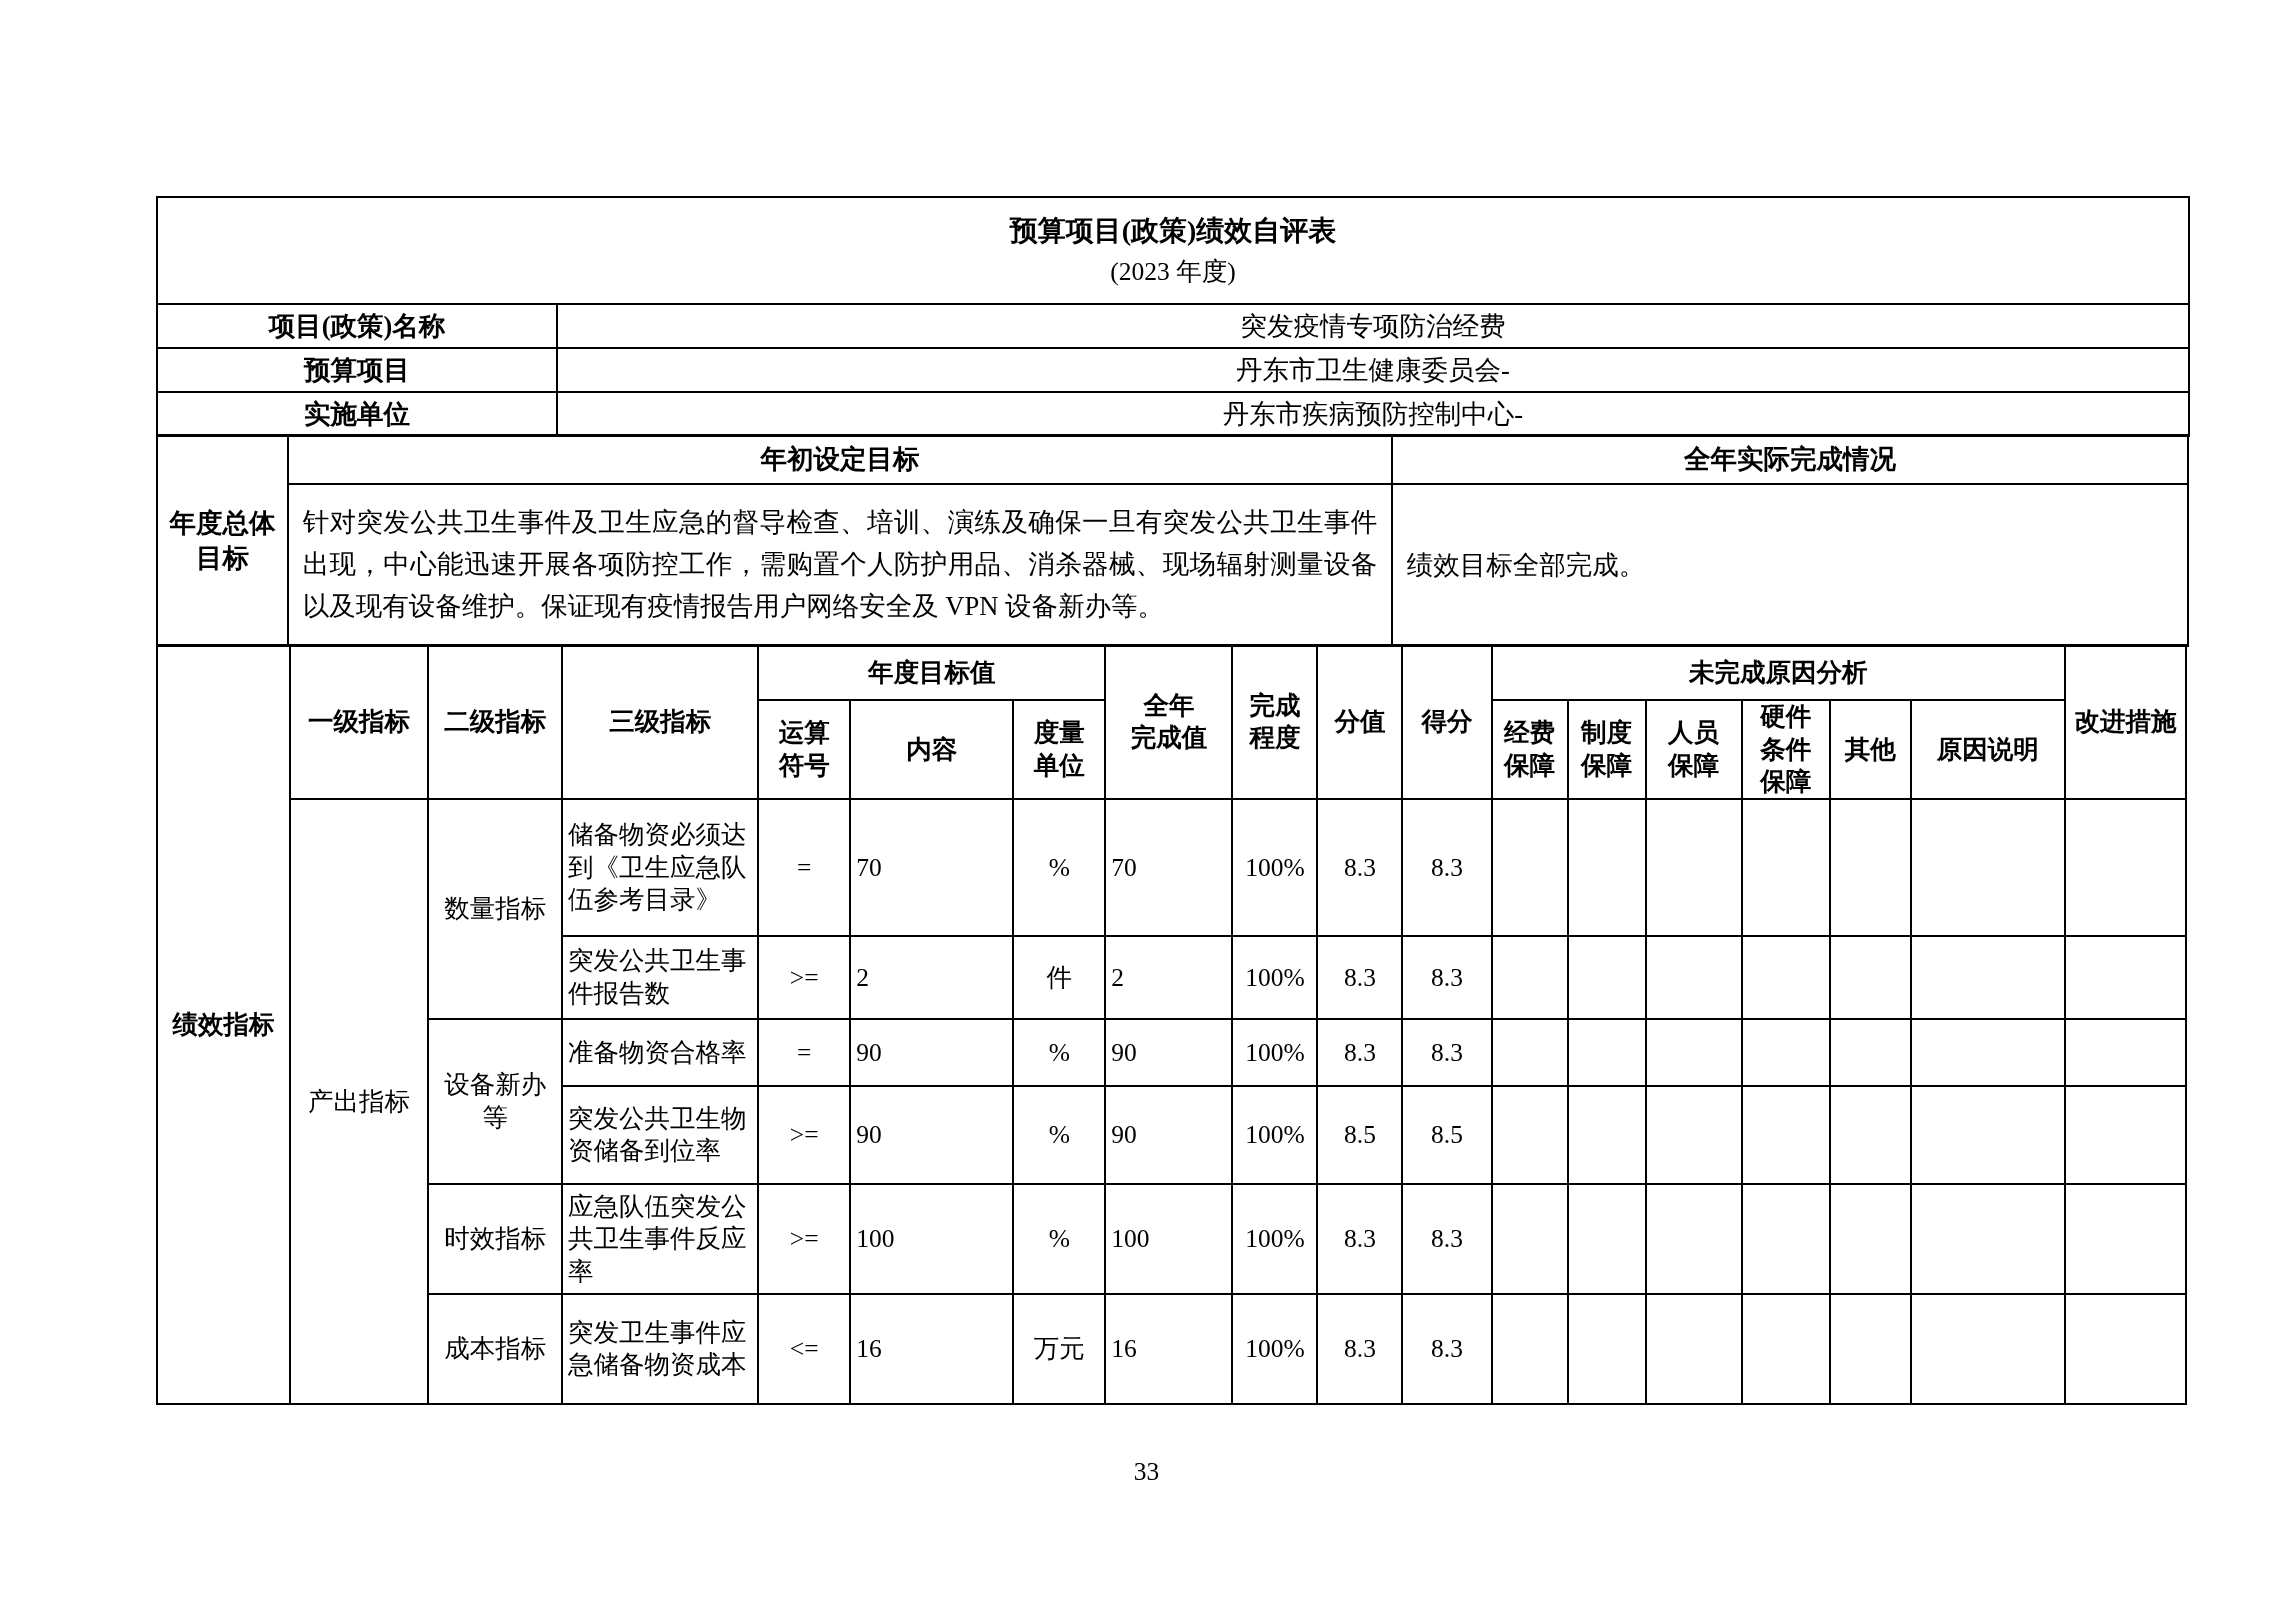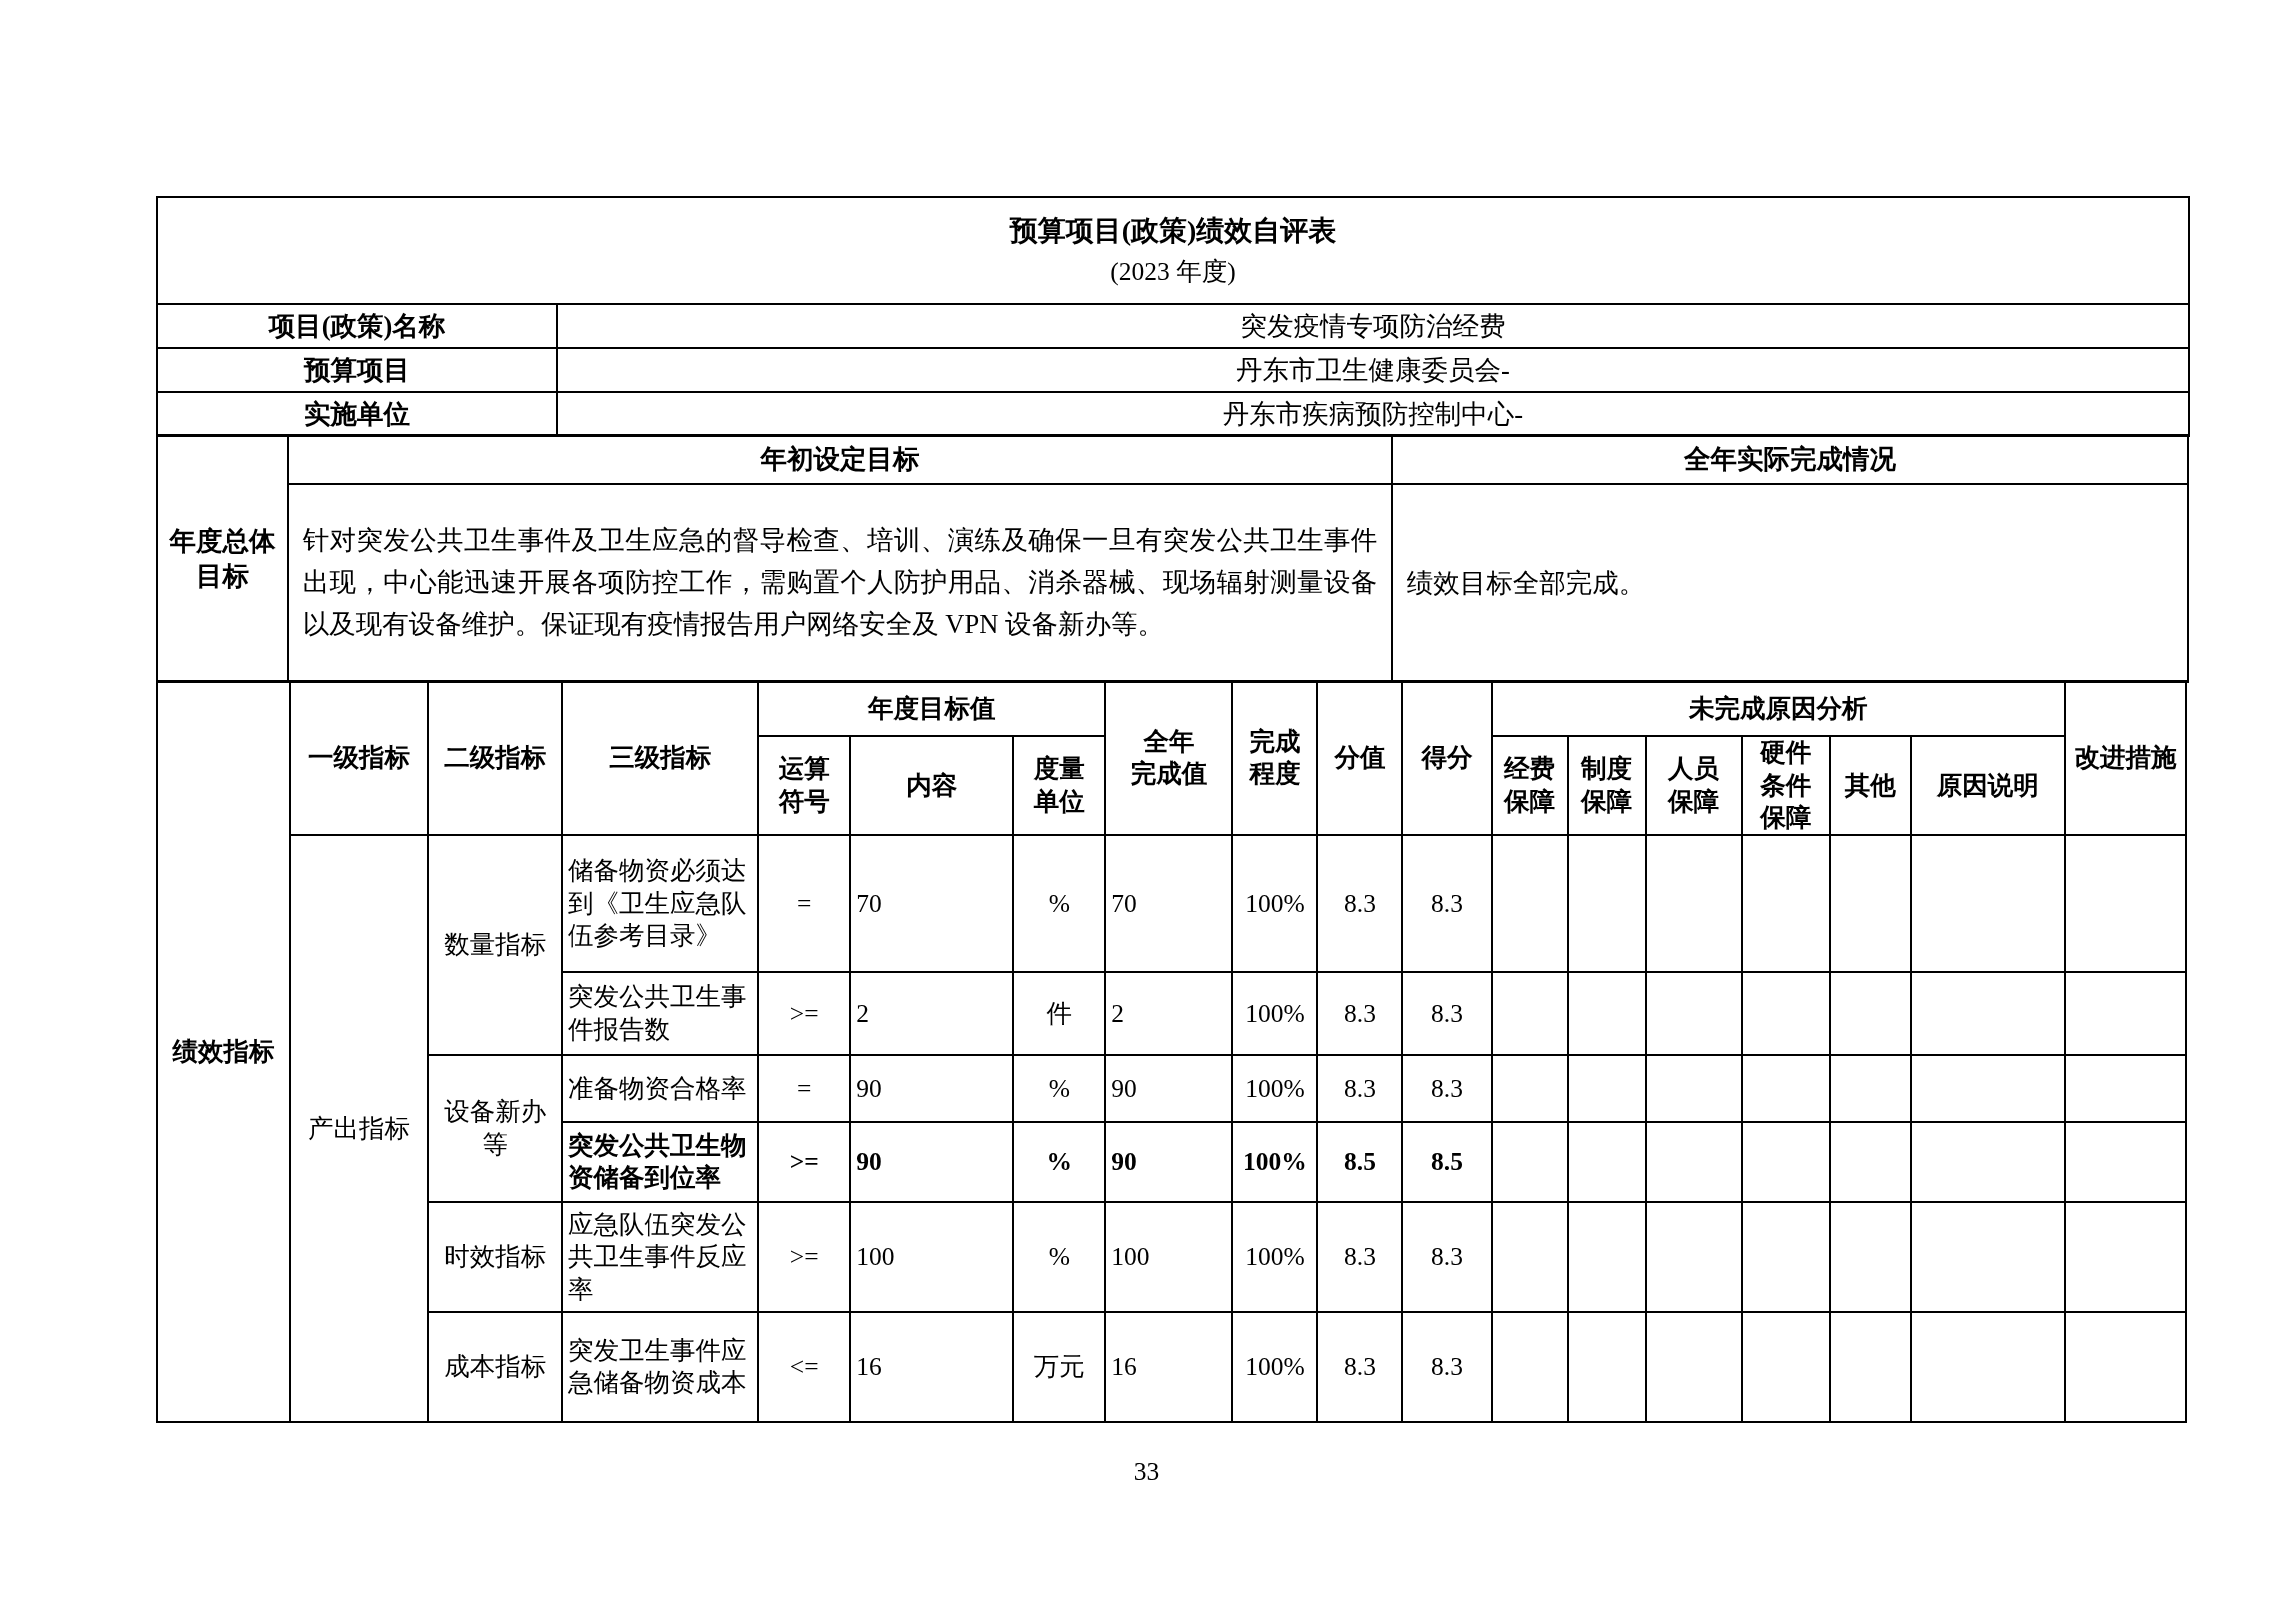--- a/index.html
+++ b/index.html
@@ -15,32 +15,32 @@
   .tb1 td,.tb2 td{border-top-width:2.9px;border-bottom-width:2.9px;}
   table{border:2.9px solid #000;}
   .tb2,.tb3{margin-top:-2.9px;}
   .lbl{font-weight:bold;}
   .title-cell{border:none;height:105px;text-align:center;vertical-align:middle;}
   .title-main{font-weight:bold;font-size:28px;line-height:1.3;}
   .title-sub{font-size:25.5px;line-height:1.3;margin-top:5.9px;}
   .h45{height:44px;}
   .goal-label{font-weight:bold;white-space:pre-line;}
   .goal-head{font-weight:bold;height:49px;}
-  .goal-body{height:198px;}
+  .goal-body{height:162px;}
   .goal-text{text-align:justify;padding:0 13.7px;font-size:26.5px;line-height:1.58;}
   .goal-done{text-align:left;padding:0 13.7px;font-size:26.5px;}
   .tb3 td{font-size:25.5px;line-height:1.27;padding:0 4.9px;}
   .tb3 .hd{font-weight:bold;white-space:pre-line;}
   .tb3 .grp{height:55px;}
   .tb3 .subhd{height:98px;}
   .name{text-align:left;padding:0 9.8px;line-height:1.3;margin-left:44px;}
   .num{text-align:left;padding:0 15.7px;font-size:24.5px;}
   .cnum{font-size:24.5px;}
   .r1{height:137px;} .r2{height:83px;} .r3{height:67px;}
-  .r4{height:80px;font-weight:bold;} .r5{height:110px;} .r6{height:110px;}
+  .r4{height:98px;} .r5{height:110px;} .r6{height:110px;}
   .pageno{position:absolute;left:0;top:1457px;width:2293px;text-align:center;
           font-size:25.5px;}
 </style>
 </head>
 <body>
 
 <div class="sheet">
 
   <table class="tb1">
     <colgroup>

